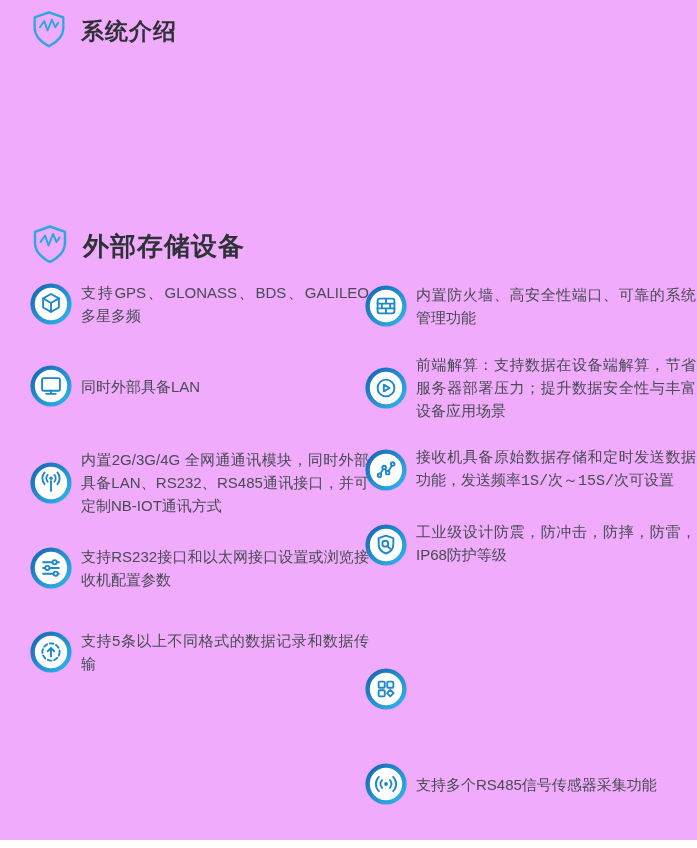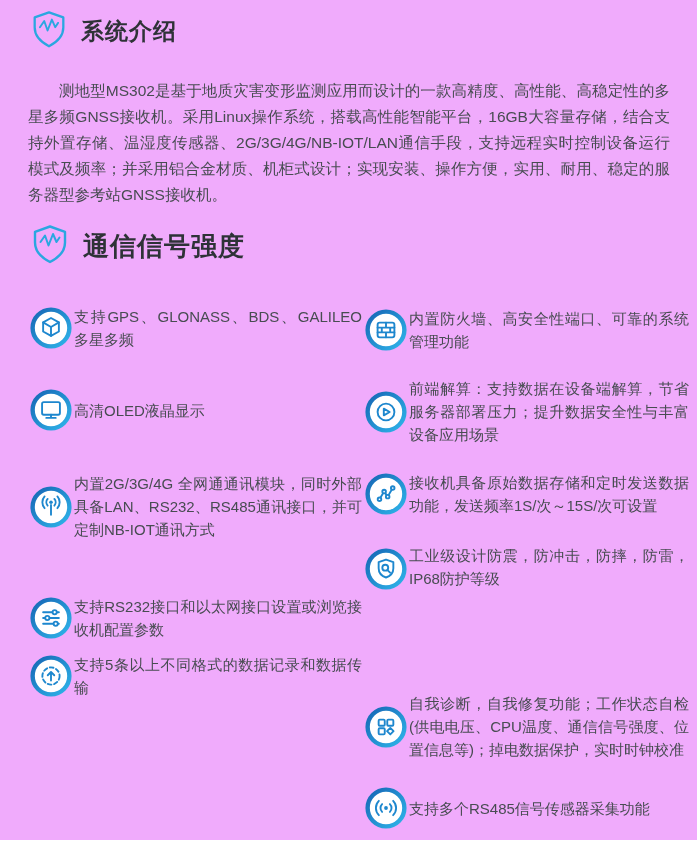--- a/index.html
+++ b/index.html
@@ -8,21 +8,21 @@
 
   .section-header { position:absolute; display:flex; align-items:center; gap:11px; }
   .section-title { font-weight:bold; color:#2e3237; letter-spacing:1px; }
   #header1 .section-title { font-size:23px; }
   #header2 .section-title { font-size:26px; }
 
   .intro { position:absolute; left:28px; top:62px; width:642px;
            font-size:15.5px; line-height:26px; color:#484c52;
            text-align:justify; text-indent:2em; }
 
-  .feature { position:absolute; display:flex; align-items:center; gap:2px;margin-top:24px; }
+  .feature { position:absolute; display:flex; align-items:center; gap:9px; }
   .feature .badge { flex:0 0 auto; }
   .feature .txt { font-size:15px; line-height:23px; color:#484c52; text-align:justify; }
   .col-left .txt  { width:288px; }
   .col-right .txt { width:280px; }
 
   .glyph { fill:none; stroke:#1d87ce; stroke-width:1.8; stroke-linecap:round; stroke-linejoin:round; }
   .glyph .fillb { fill:#1d87ce; stroke:none; }
   .glyph .knob { fill:#ffffff; }
   .ring { fill:#ffffff; stroke-width:4.2; }
   .shield-outline { fill:none; stroke:#2aa7e0; stroke-width:2.4; stroke-linecap:round; stroke-linejoin:round; }
@@ -42,28 +42,27 @@
 <div class="page">
 
   <div class="section-header" id="header1" style="left:28px; top:8px;">
     <svg class="badge" width="42" height="46" viewBox="0 0 44 48">
       <path class="shield-outline" d="M22 4.5l15 5.3v10.6c0 9.4-6.2 15.1-15 19.6-8.8-4.5-15-10.2-15-19.6V9.8z"></path>
       <path class="shield-outline" d="M12.5 20l4.5-6.5 3.5 10 4.5-11.5 3.5 8 3-4.5" style="stroke-width:2"></path>
     </svg>
     <div class="section-title">系统介绍</div>
   </div>
 
-  <p class="intro">测地型MS302是基于地质灾害变形监测应用而设计的一款高精度、高性能、高稳定性的多星多频GNSS接收机。采用Linux操作系统，搭载高性能智能平台，16GB大容量存储，结合支持外置存储、温湿度传感器、2G/3G/4G/NB-IOT/LAN通信手段，支持远程实时控制设备运行模式及频率；并采用铝合金材质、机柜式设计；实现安装、操作方便，实用、耐用、稳定的服务器型参考站GNSS接收机。</p>
 
   <div class="section-header" id="header2" style="left:28px; top:222px;">
     <svg class="badge" width="44" height="48" viewBox="0 0 44 48">
       <path class="shield-outline" d="M22 4.5l15 5.3v10.6c0 9.4-6.2 15.1-15 19.6-8.8-4.5-15-10.2-15-19.6V9.8z"></path>
       <path class="shield-outline" d="M12.5 20l4.5-6.5 3.5 10 4.5-11.5 3.5 8 3-4.5" style="stroke-width:2"></path>
     </svg>
-    <div class="section-title">通信信号强度</div>
+    <div class="section-title">外部存储设备</div>
   </div>
 
   <div class="feature col-left" style="left:30px; top:281px;">
     <svg class="badge" width="42" height="42" viewBox="0 0 40 40">
       <circle class="ring" cx="20" cy="20" r="17.5" stroke="url(#ringGrad)"></circle>
       <g class="glyph">
         <path d="M20 10.5l7.5 4.2v8.6L20 27.5l-7.5-4.2v-8.6z"></path>
         <path d="M12.5 14.7L20 19l7.5-4.3M20 19v8.5"></path>
       </g>
     </svg>
@@ -71,36 +70,36 @@
   </div>
 
   <div class="feature col-left" style="left:30px; top:365px;">
     <svg class="badge" width="42" height="42" viewBox="0 0 40 40">
       <circle class="ring" cx="20" cy="20" r="17.5" stroke="url(#ringGrad)"></circle>
       <g class="glyph">
         <rect x="11.5" y="12.5" width="17" height="12" rx="1.6"></rect>
         <path d="M20 24.5v3M15.5 27.5h9"></path>
       </g>
     </svg>
-    <div class="txt">高清OLED液晶显示</div>
+    <div class="txt">同时外部具备LAN</div>
   </div>
 
   <div class="feature col-left" style="left:30px; top:448px;justify-content:flex-end;">
     <svg class="badge" width="42" height="42" viewBox="0 0 40 40">
       <circle class="ring" cx="20" cy="20" r="17.5" stroke="url(#ringGrad)"></circle>
       <g class="glyph">
         <circle class="fillb" cx="20" cy="15.5" r="1.7"></circle>
         <path d="M20 18v9.5"></path>
         <path d="M16.8 12.3a4.8 4.8 0 0 0 0 6.4M13.9 9.9a8.4 8.4 0 0 0 0 11.2M23.2 12.3a4.8 4.8 0 0 1 0 6.4M26.1 9.9a8.4 8.4 0 0 1 0 11.2"></path>
       </g>
     </svg>
     <div class="txt">内置2G/3G/4G 全网通通讯模块，同时外部具备LAN、RS232、RS485通讯接口，并可定制NB-IOT通讯方式</div>
   </div>
 
-  <div class="feature col-left" style="left:30px; top:571px;">
+  <div class="feature col-left" style="left:30px; top:545px;">
     <svg class="badge" width="42" height="42" viewBox="0 0 40 40">
       <circle class="ring" cx="20" cy="20" r="17.5" stroke="url(#ringGrad)"></circle>
       <g class="glyph">
         <path d="M12.5 14.5h15M12.5 20h15M12.5 25.5h15"></path>
         <circle class="knob" cx="23.5" cy="14.5" r="2"></circle>
         <circle class="knob" cx="16.5" cy="20" r="2"></circle>
         <circle class="knob" cx="24.5" cy="25.5" r="2"></circle>
       </g>
     </svg>
     <div class="txt">支持RS232接口和以太网接口设置或浏览接收机配置参数</div>
@@ -133,21 +132,21 @@
     <svg class="badge" width="42" height="42" viewBox="0 0 40 40">
       <circle class="ring" cx="20" cy="20" r="17.5" stroke="url(#ringGrad)"></circle>
       <g class="glyph">
         <circle cx="20" cy="20" r="8"></circle>
         <path d="M17.9 16.8v6.4L23.5 20z"></path>
       </g>
     </svg>
     <div class="txt">前端解算：支持数据在设备端解算，节省服务器部署压力；提升数据安全性与丰富设备应用场景</div>
   </div>
 
-  <div class="feature col-right" style="left:365px; top:447px;">
+  <div class="feature col-right" style="left:365px; top:447px;font-family:Liberation Mono, monospace;">
     <svg class="badge" width="42" height="42" viewBox="0 0 40 40">
       <circle class="ring" cx="20" cy="20" r="17.5" stroke="url(#ringGrad)"></circle>
       <g class="glyph">
         <path d="M13.8 25l4.4-7.3 3.4 4.8 4.8-8.2"></path>
         <circle class="knob" cx="13.8" cy="25" r="1.7"></circle>
         <circle class="knob" cx="18.2" cy="17.7" r="1.7"></circle>
         <circle class="knob" cx="21.6" cy="22.5" r="1.7"></circle>
         <circle class="knob" cx="26.4" cy="14.3" r="1.7"></circle>
       </g>
     </svg>
@@ -170,21 +169,20 @@
   <div class="feature col-right" style="left:365px; top:668px;">
     <svg class="badge" width="42" height="42" viewBox="0 0 40 40">
       <circle class="ring" cx="20" cy="20" r="17.5" stroke="url(#ringGrad)"></circle>
       <g class="glyph">
         <rect x="13" y="13" width="5.8" height="5.8" rx="1"></rect>
         <rect x="21.2" y="13" width="5.8" height="5.8" rx="1"></rect>
         <rect x="13" y="21.2" width="5.8" height="5.8" rx="1"></rect>
         <path d="M24.1 20.9l3.1 3.1-3.1 3.1-3.1-3.1z"></path>
       </g>
     </svg>
-    <div class="txt">自我诊断，自我修复功能；工作状态自检(供电电压、CPU温度、通信信号强度、位置信息等)；掉电数据保护，实时时钟校准</div>
   </div>
 
   <div class="feature col-right" style="left:365px; top:763px;">
     <svg class="badge" width="42" height="42" viewBox="0 0 40 40">
       <circle class="ring" cx="20" cy="20" r="17.5" stroke="url(#ringGrad)"></circle>
       <g class="glyph">
         <circle class="fillb" cx="20" cy="20" r="1.8"></circle>
         <path d="M16.3 16.3a5.2 5.2 0 0 0 0 7.4M13.2 13.2a9.6 9.6 0 0 0 0 13.6M23.7 16.3a5.2 5.2 0 0 1 0 7.4M26.8 13.2a9.6 9.6 0 0 1 0 13.6"></path>
       </g>
     </svg>

